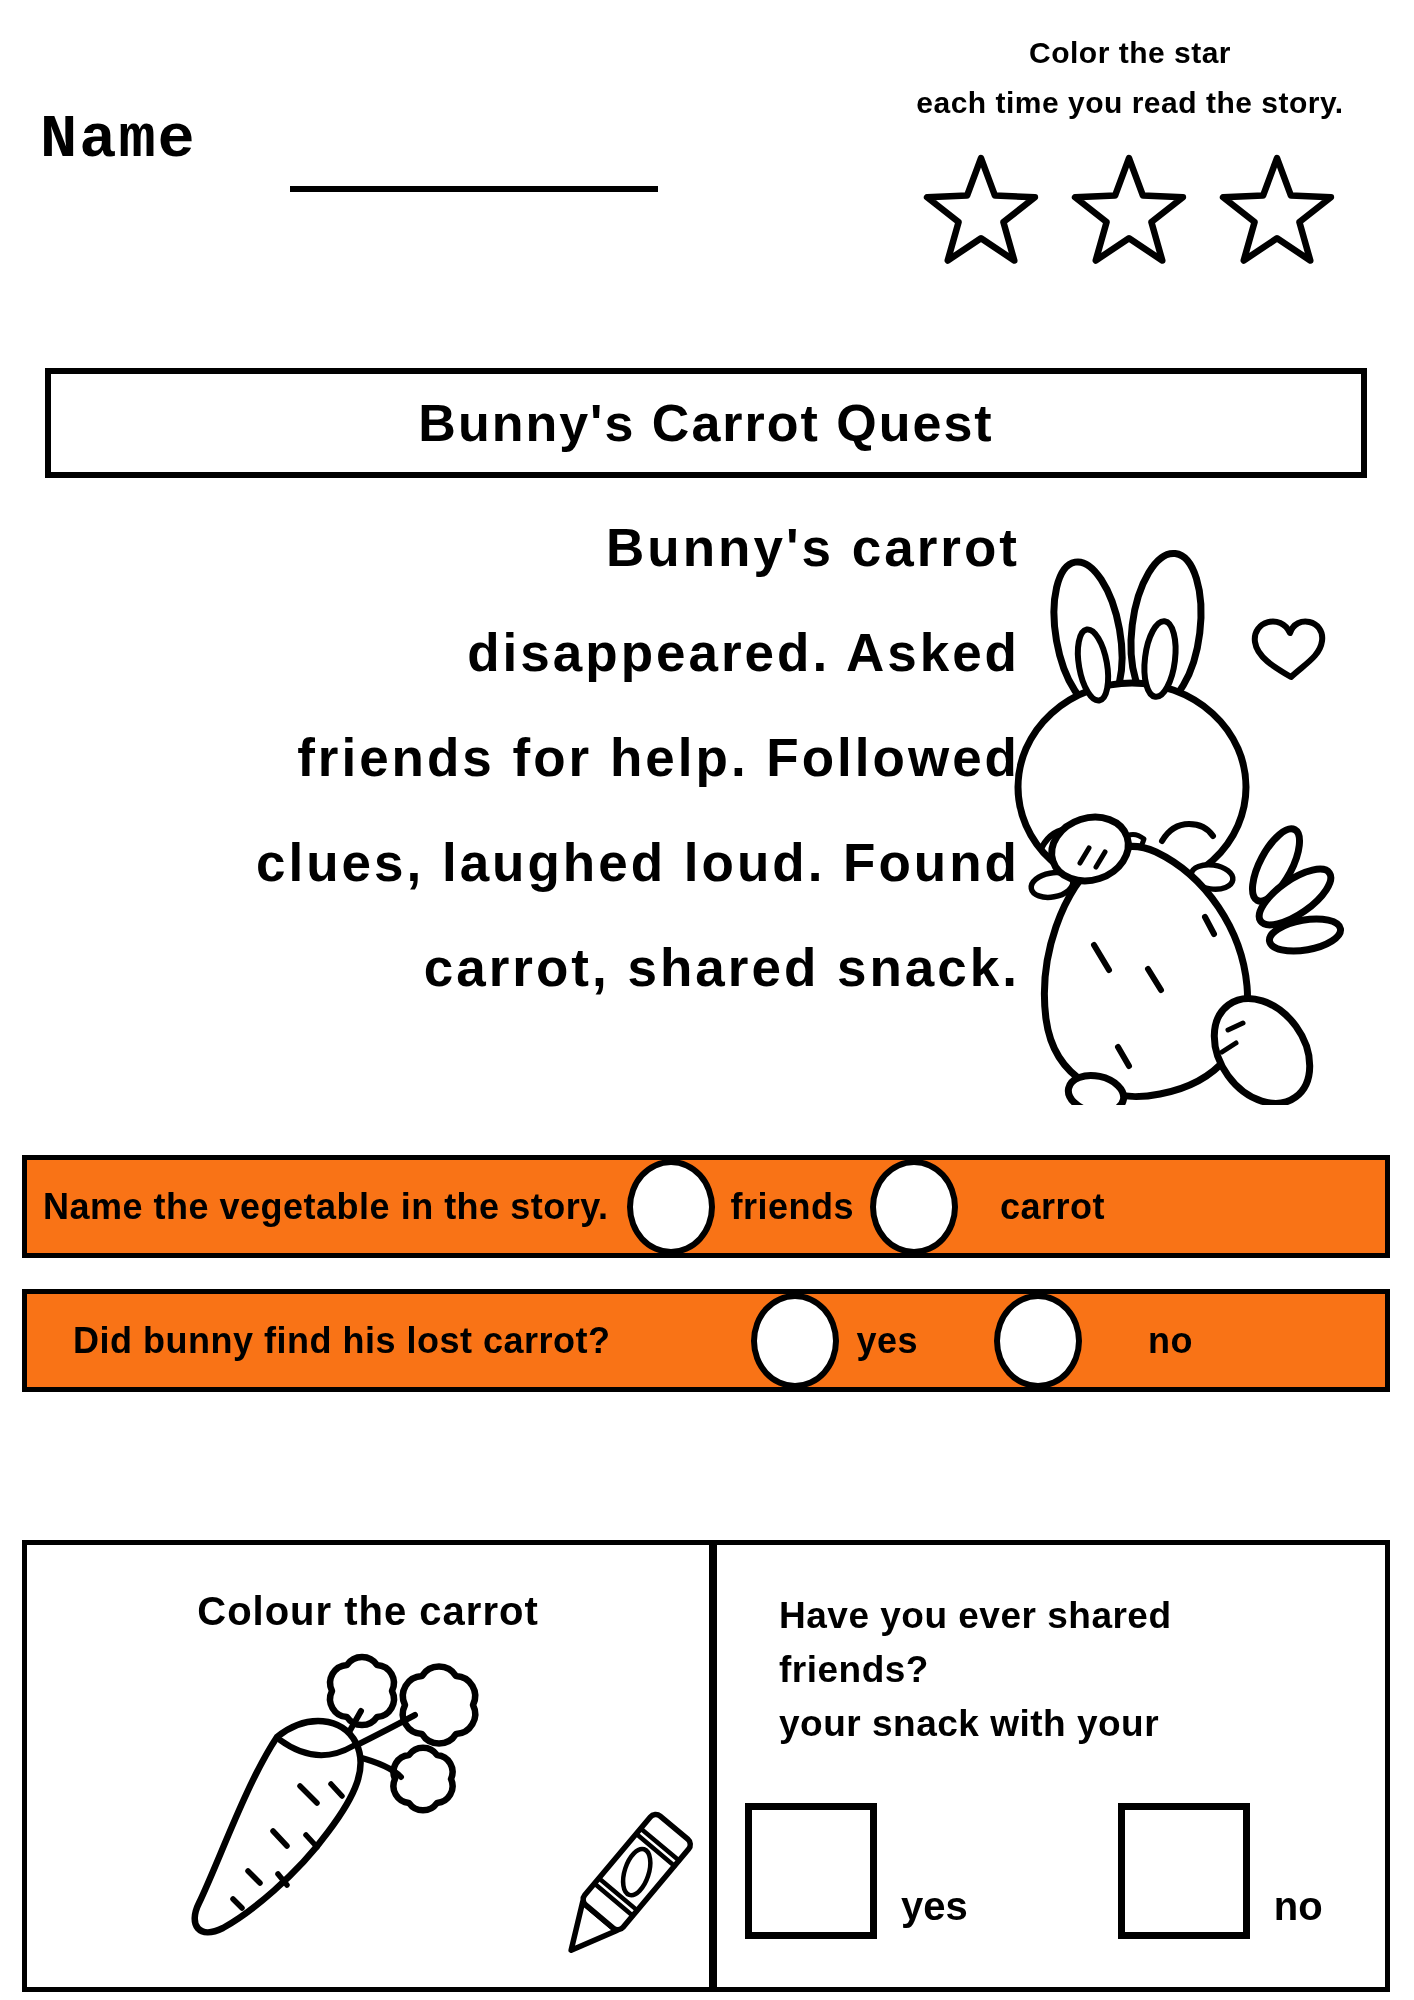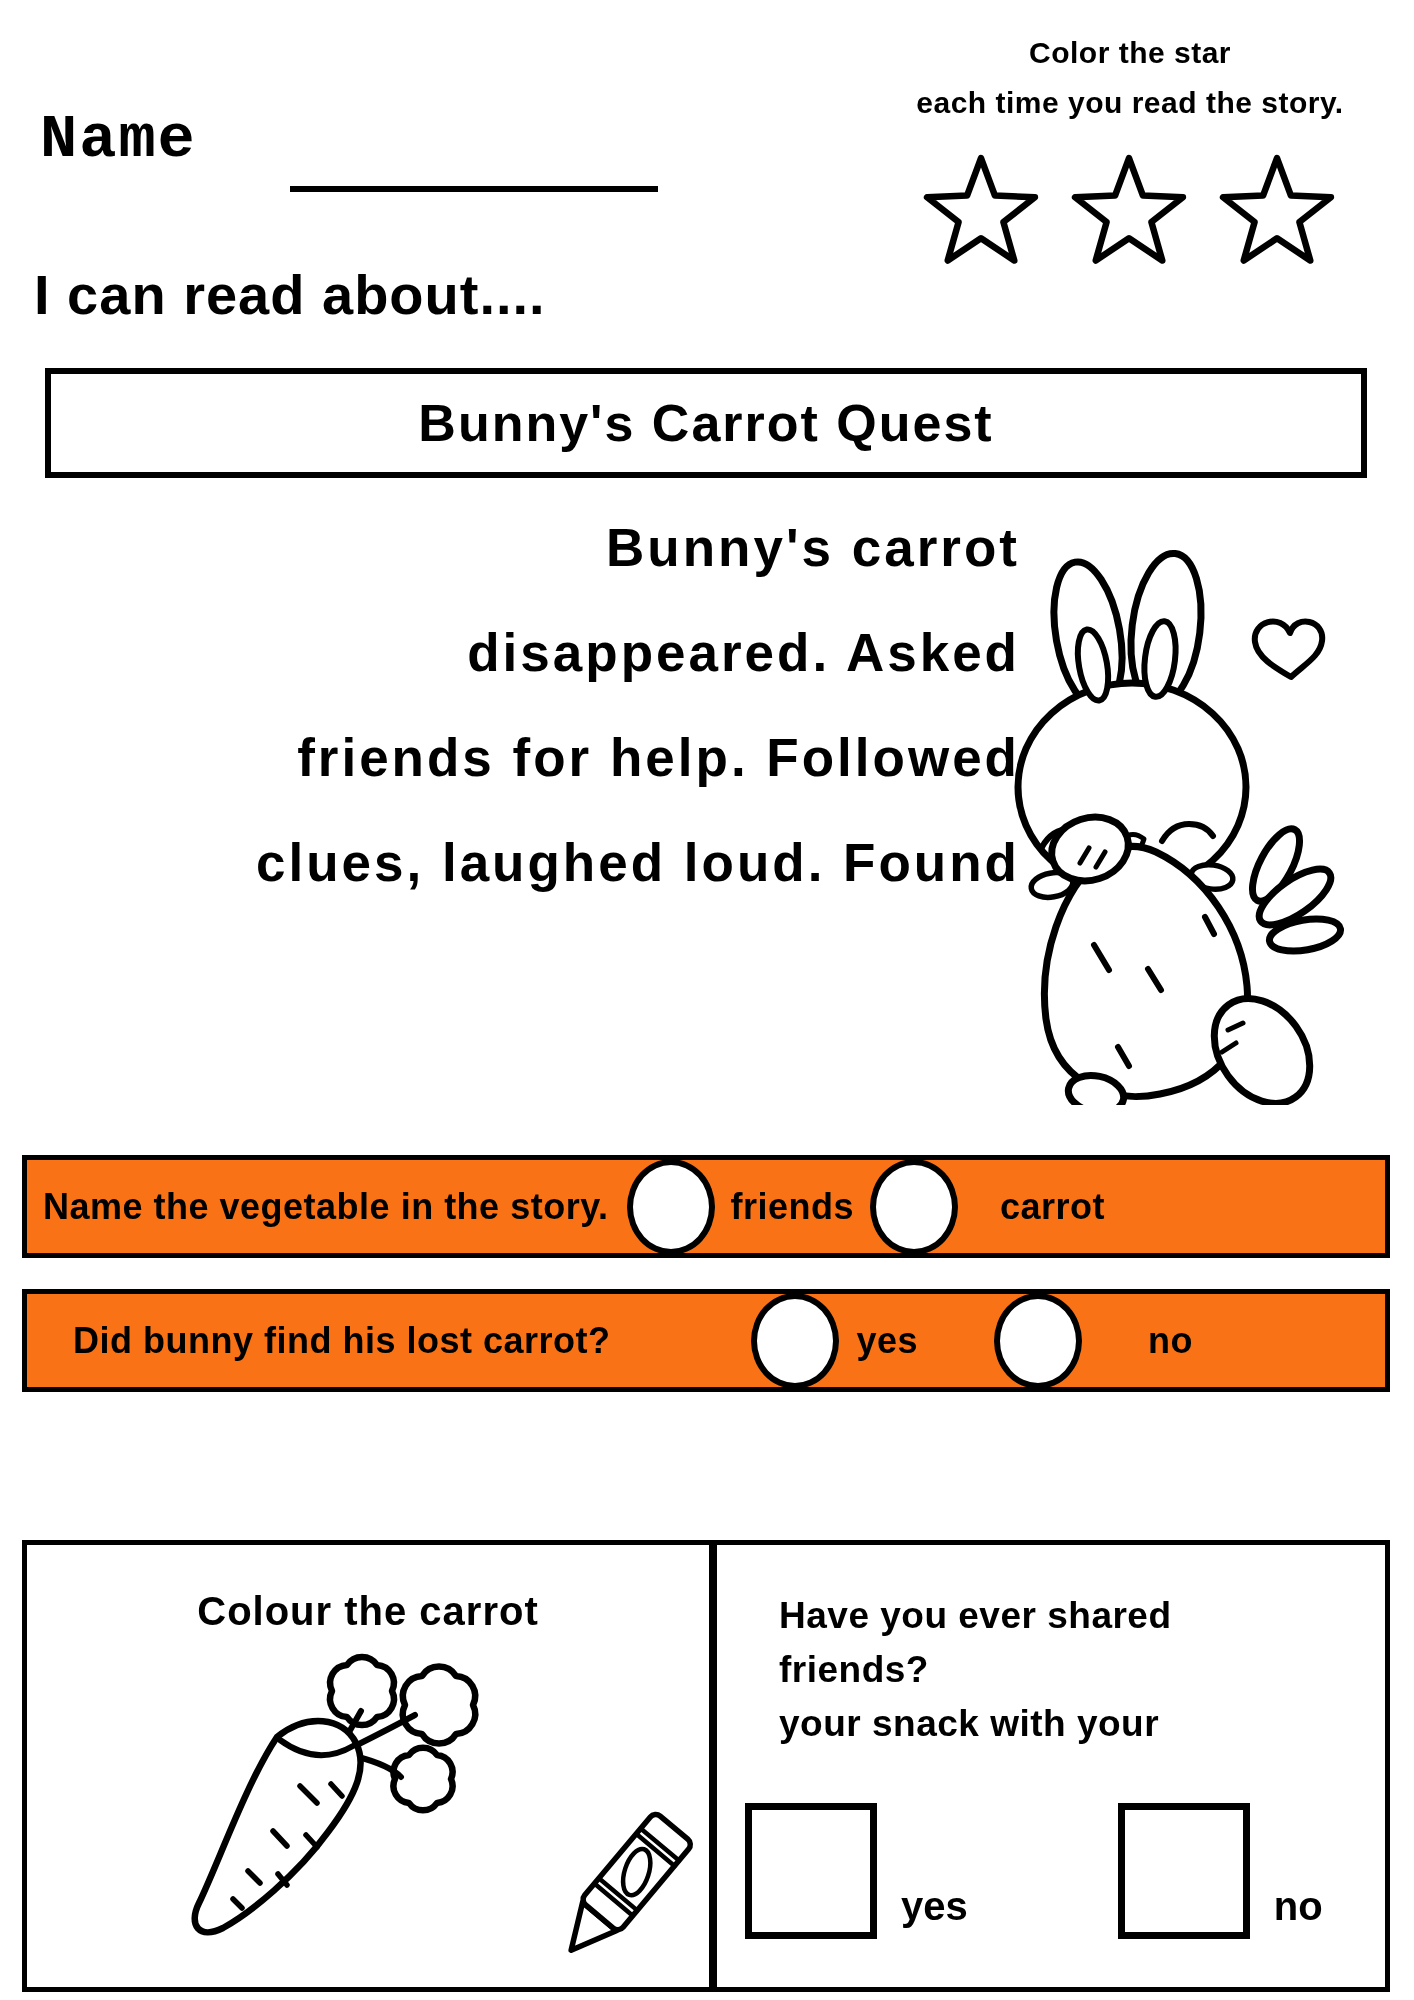--- a/index.html
+++ b/index.html
@@ -97,31 +97,31 @@
       <path d="M50 6 L61.8 37.8 L95.7 39.2 L69 60.2 L78.2 92.8 L50 74 L21.8 92.8 L31 60.2 L4.3 39.2 L38.2 37.8 Z" fill="#fff" stroke="#000" stroke-width="5.5" stroke-linejoin="round"></path>
     </svg>
     <svg class="star" viewBox="0 0 100 100">
       <path d="M50 6 L61.8 37.8 L95.7 39.2 L69 60.2 L78.2 92.8 L50 74 L21.8 92.8 L31 60.2 L4.3 39.2 L38.2 37.8 Z" fill="#fff" stroke="#000" stroke-width="5.5" stroke-linejoin="round"></path>
     </svg>
     <svg class="star" viewBox="0 0 100 100">
       <path d="M50 6 L61.8 37.8 L95.7 39.2 L69 60.2 L78.2 92.8 L50 74 L21.8 92.8 L31 60.2 L4.3 39.2 L38.2 37.8 Z" fill="#fff" stroke="#000" stroke-width="5.5" stroke-linejoin="round"></path>
     </svg>
   </div>
 
-  <div class="read-about">I can read about....</div>
 
   <div class="title-box">
     <span>Bunny's Carrot Quest</span>
   </div>
 
   <div class="story">
     <div class="line">Bunny's carrot</div>
     <div class="line">disappeared. Asked</div>
     <div class="line">friends for help. Followed</div>
     <div class="line">clues, laughed loud. Found</div>
+    <div class="line">carrot, shared snack.</div>
   </div>
 
   <svg class="bunny-art" width="360" height="560" viewBox="0 0 360 560">
     <g fill="#fff" stroke="#000" stroke-width="7" stroke-linecap="round" stroke-linejoin="round">
       <ellipse cx="88" cy="90" rx="32" ry="74" transform="rotate(-10 88 90)"></ellipse>
       <ellipse cx="166" cy="84" rx="34" ry="76" transform="rotate(7 166 84)"></ellipse>
       <path d="M290 88 c-9 -20 -38 -12 -35 9 c2 15 19 25 36 35 c14 -13 29 -21 31 -36 c3 -21 -26 -27 -32 -8 z" stroke-width="6"></path>
       <ellipse cx="132" cy="242" rx="114" ry="104"></ellipse>
       <ellipse cx="93" cy="120" rx="14" ry="36" transform="rotate(-10 93 120)" stroke-width="6"></ellipse>
       <ellipse cx="160" cy="114" rx="15" ry="38" transform="rotate(7 160 114)" stroke-width="6"></ellipse>

